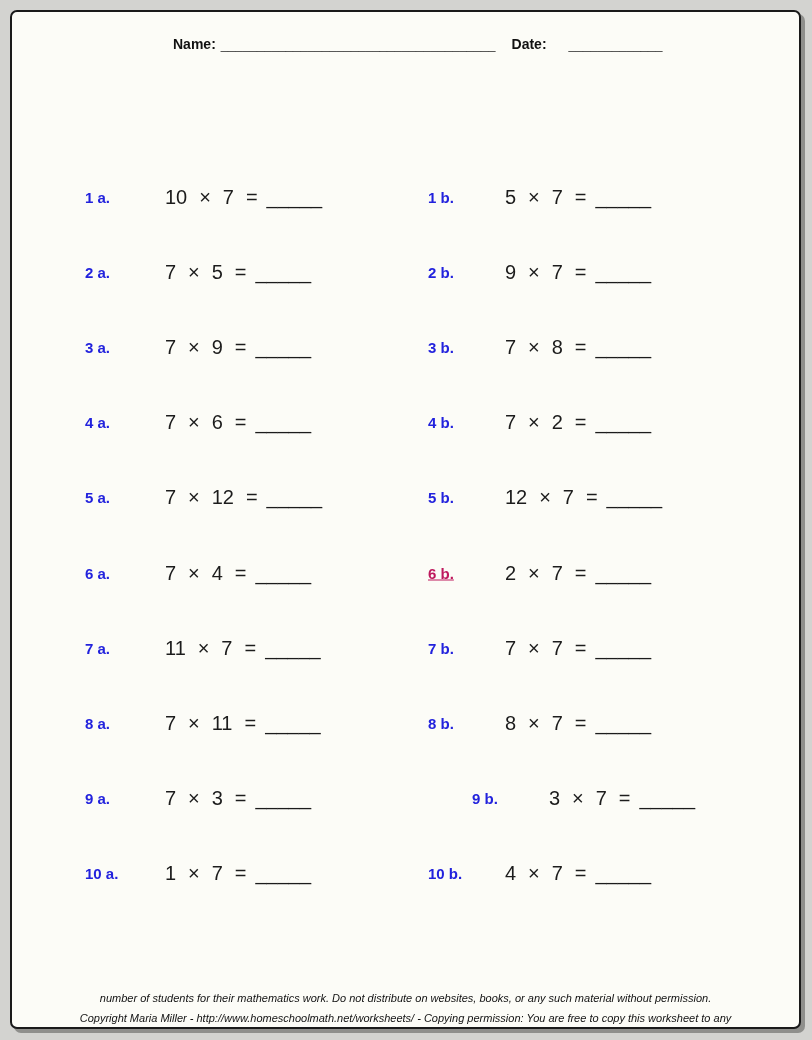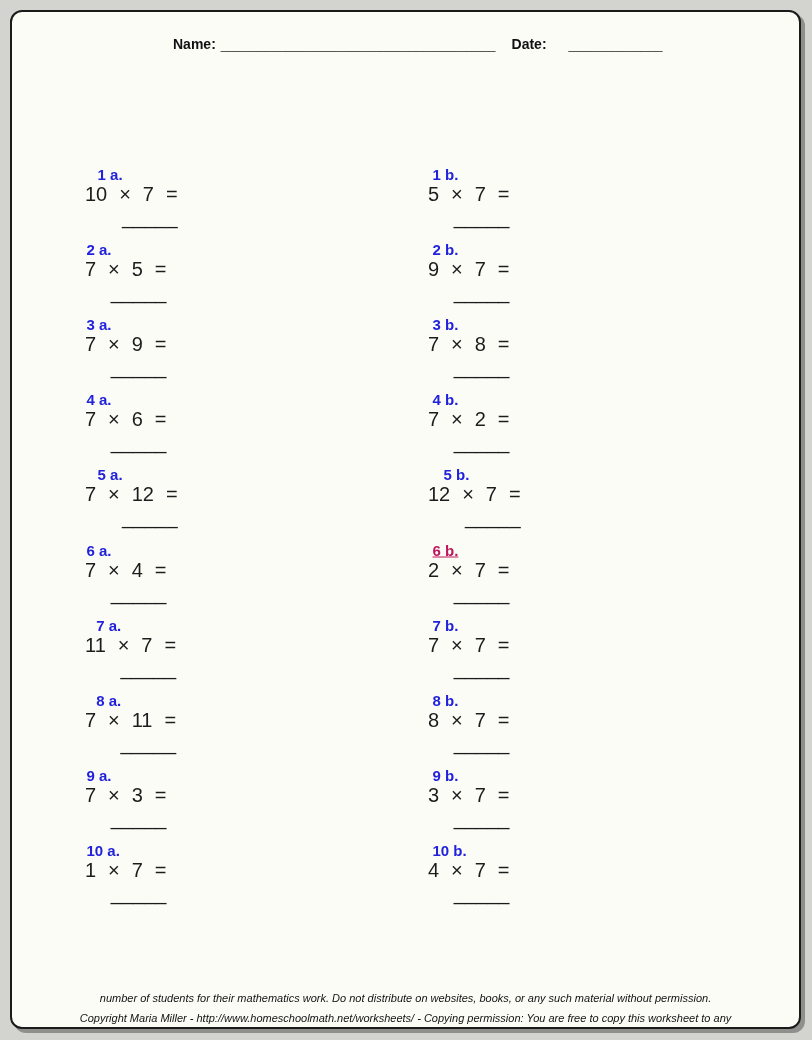--- a/index.html
+++ b/index.html
@@ -8,21 +8,21 @@
     background: #d3d3d0;
     font-family: "Liberation Sans", "DejaVu Sans", sans-serif;
     overflow: hidden;
   }
   .page {
     position: absolute;
     left: 10px; top: 10px;
     width: 791px; height: 1019px;
     background: #fcfcf7;
     border: 2px solid #1a1a1a;
-    border-radius: 12px;
+    border-radius: 7px;
     box-shadow: 4px 4px 0 #8f8f8c;
   }
   
   .header-row {
     position: absolute;
     left: 161px; top: 24px;
     display: flex;
     align-items: baseline;
     font-size: 14px;
     color: #111;
@@ -48,23 +48,22 @@
   }
   .prow {
     position: relative;
     height: 75.2px;
   }
   .cell {
     position: absolute;
     top: 50%;
     transform: translateY(-50%);
     display: flex;
-    align-items: flex-end;
+    align-items: center;
     white-space: nowrap;
-    flex-direction: column;
   }
   .cell.col-a { left: 73px; }
   .cell.col-b { left: 416px; }
   .plabel {
     flex: none;
     font-size: 15px;
     font-weight: bold;
   }
   .col-a .plabel { width: 80px; }
   .col-b .plabel { width: 77px; }
@@ -212,21 +211,21 @@
       </div>
     </div>
 
     <div class="prow">
       <div class="cell col-a">
         <span class="plabel" style="color: rgb(34, 34, 221);">9 a.</span>
         <span class="expr">7 × 3 =</span>
         <span class="blank">_____</span>
       </div>
       <div class="cell col-b">
-        <span class="plabel" style="color: rgb(34, 34, 221);">9 b.</span>
+        <span class="plabel" style="color: rgb(34, 34, 221); margin-left: 44px;">9 b.</span>
         <span class="expr">3 × 7 =</span>
         <span class="blank">_____</span>
       </div>
     </div>
 
     <div class="prow">
       <div class="cell col-a">
         <span class="plabel" style="color: rgb(34, 34, 221);">10 a.</span>
         <span class="expr">1 × 7 =</span>
         <span class="blank">_____</span>

